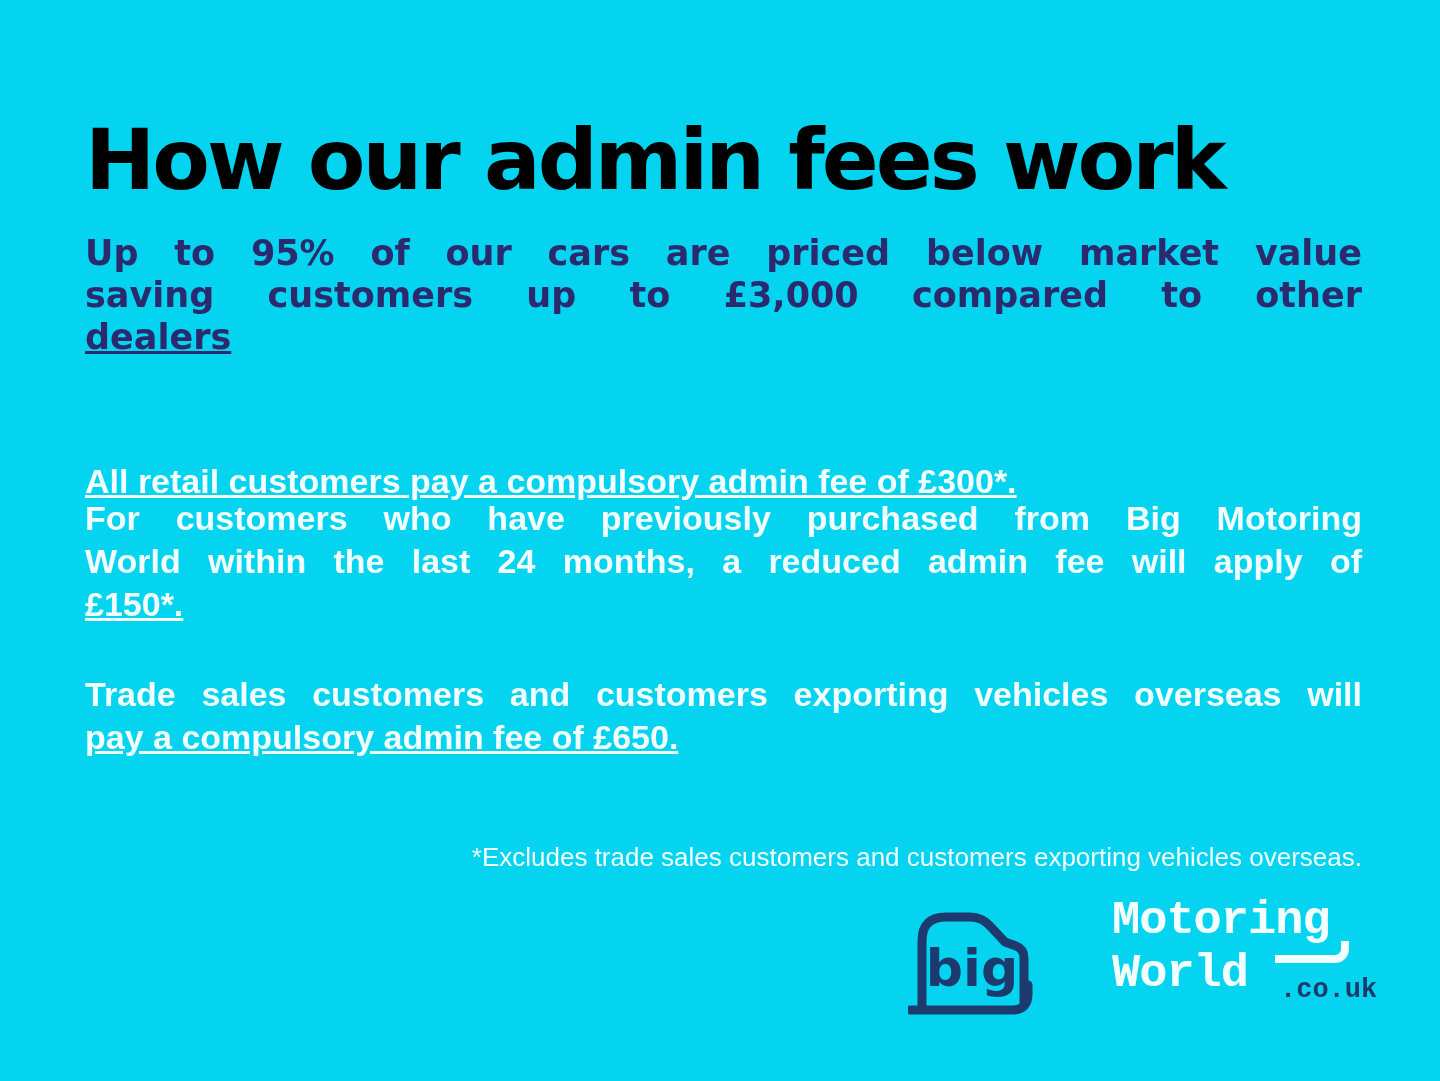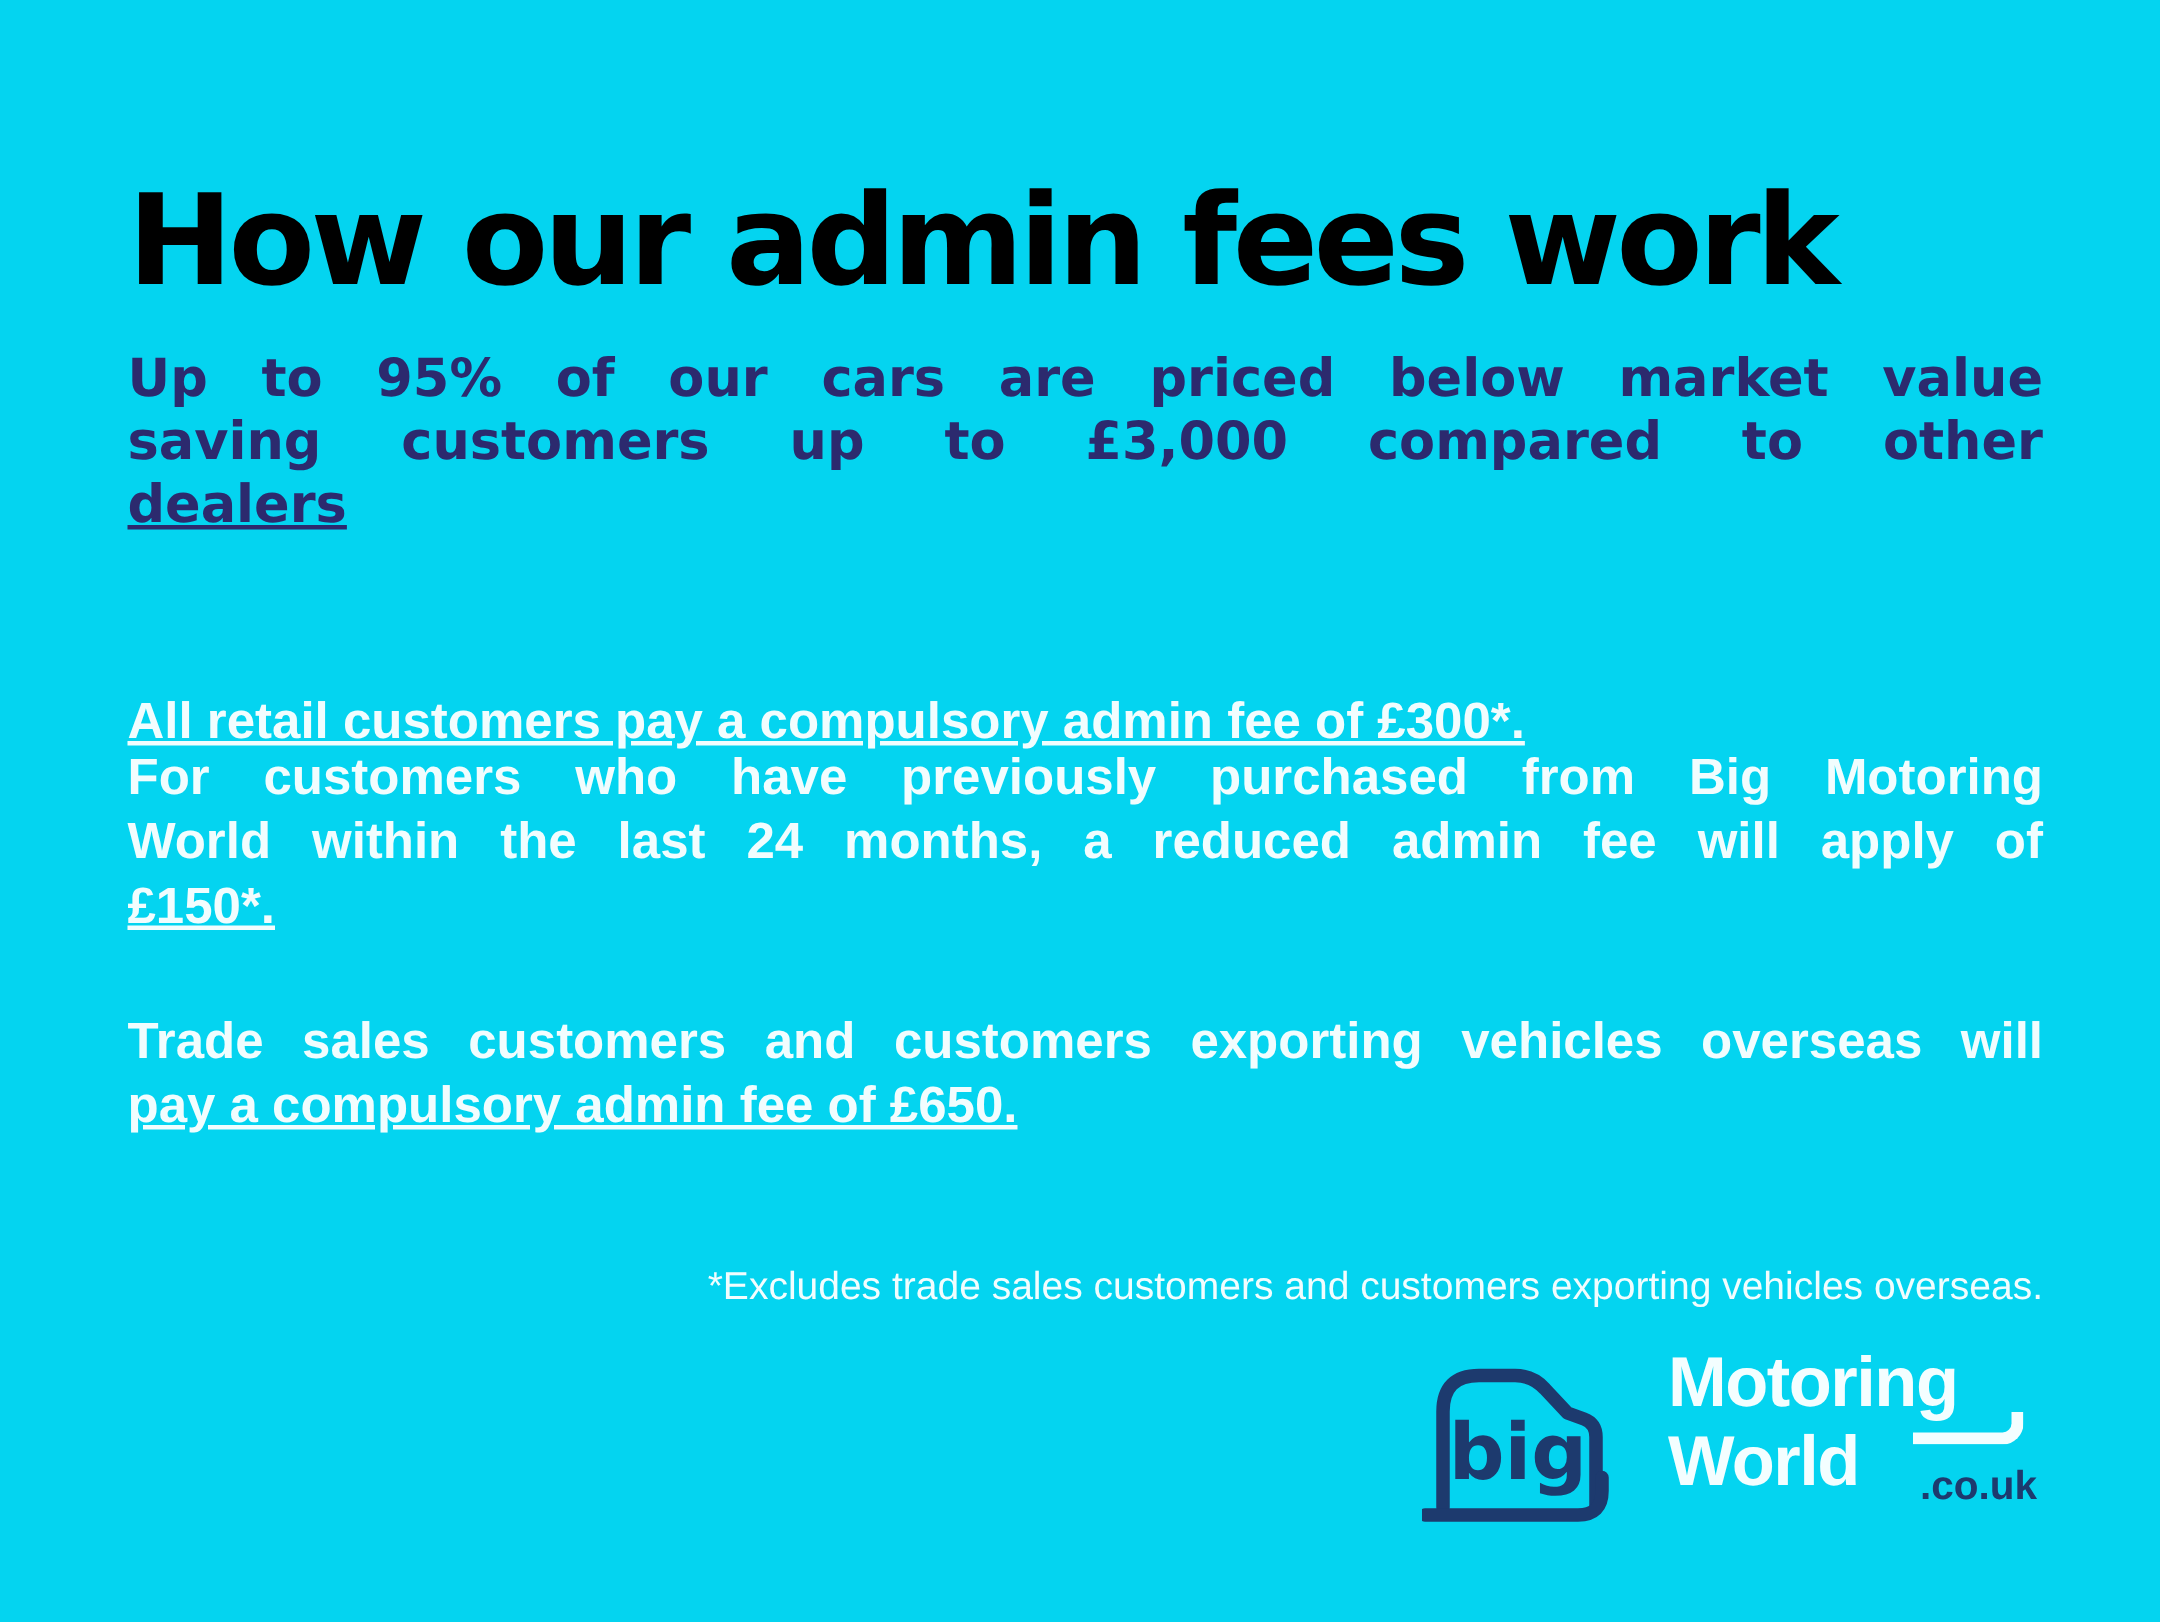--- a/index.html
+++ b/index.html
@@ -78,23 +78,24 @@
     right: 76px;
     display: flex;
     align-items: flex-start;
     gap: 28px;
   }
   .logo-car-svg { display: block; }
   .logo-text {
     position: relative;
     width: 252px;
     height: 112px;
-    font-family: Liberation Sans, sans-serif;
+    font-family: Liberation Mono, monospace;
     font-weight: bold;
     color: #f3feff;
+    margin-left: 40px;
   }
   .logo-line1 {
     position: absolute;
     left: 0; top: -6px;
     font-size: 47px;
     letter-spacing: -1px;
     line-height: 52px;
     white-space: nowrap;
   }
   .logo-line2 {

